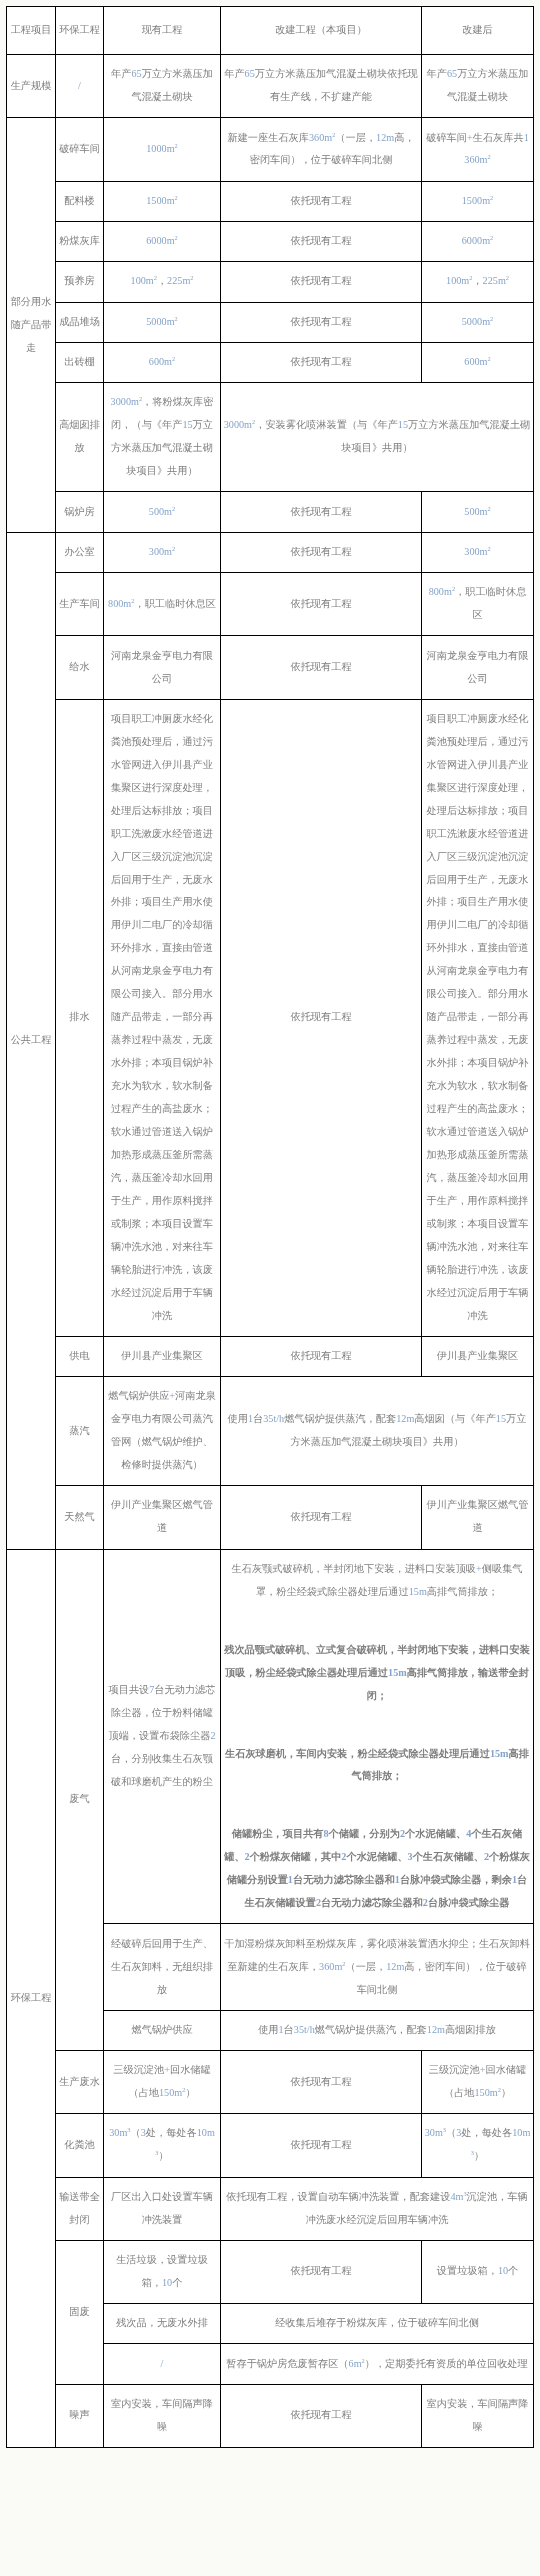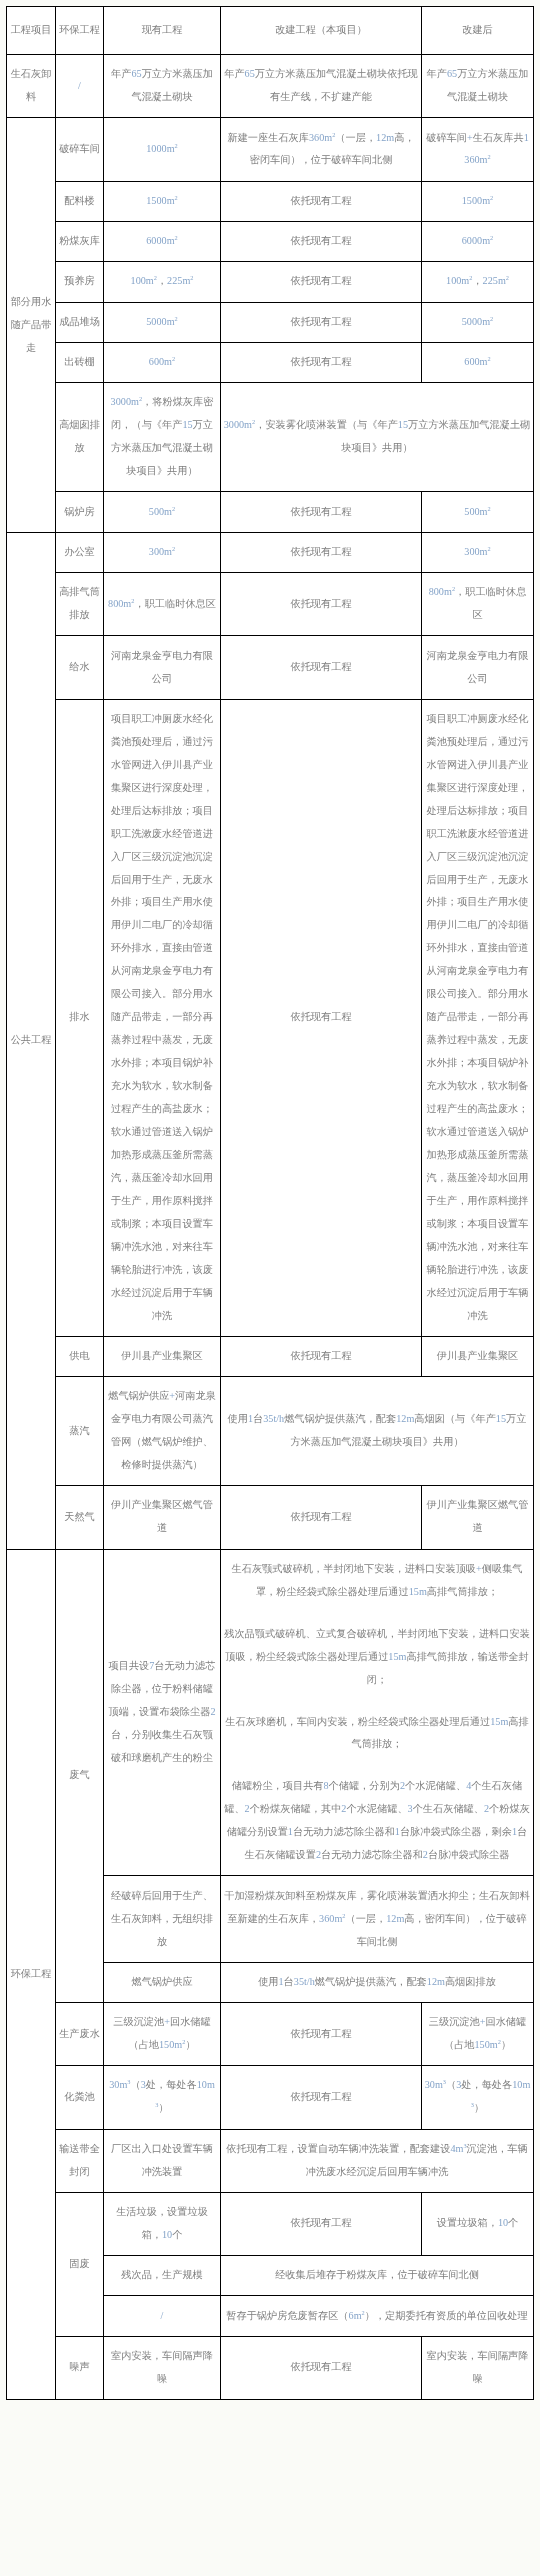--- a/index.html
+++ b/index.html
@@ -48,21 +48,22 @@
   .lat{
     color:var(--latin-color);
     font-family:"Liberation Serif","DejaVu Serif",serif;
   }
   .lat sup{
     font-size:.62em;
     line-height:0;
     vertical-align:super;
   }
   .para + .para{
-    margin-top:19px;
+    margin-top:35px;
+    font-weight:bold;
   }
   
   .doc-table td{height:19px;}
 </style>
 </head>
 <body>
 
 <div class="page">
   <table class="doc-table">
     <colgroup>
@@ -76,21 +77,21 @@
         <tr>
           <th>工程项目</th>
           <th>环保工程</th>
           <th>现有工程</th>
           <th>改建工程（本项目）</th>
           <th>改建后</th>
         </tr>
       </thead>
     <tbody>
         <tr>
-          <td>生石灰卸料</td>
+          <td>生产规模</td>
           <td><span class="lat">/</span></td>
           <td>年产<span class="lat">65</span>万立方米蒸压加气混凝土砌块</td>
           <td>年产<span class="lat">65</span>万立方米蒸压加气混凝土砌块依托现有生产线，不扩建产能</td>
           <td>年产<span class="lat">65</span>万立方米蒸压加气混凝土砌块</td>
         </tr>
         <tr>
           <td rowspan="8">部分用水随产品带走</td>
           <td>破碎车间</td>
           <td><span class="lat">1000m<sup>2</sup></span></td>
           <td>新建一座生石灰库<span class="lat">360m<sup>2</sup></span>（一层，<span class="lat">12m</span>高，密闭车间），位于破碎车间北侧</td>
@@ -138,21 +139,21 @@
           <td><span class="lat">500m<sup>2</sup></span></td>
         </tr>
         <tr>
           <td rowspan="7">公共工程</td>
           <td>办公室</td>
           <td><span class="lat">300m<sup>2</sup></span></td>
           <td>依托现有工程</td>
           <td><span class="lat">300m<sup>2</sup></span></td>
         </tr>
         <tr>
-          <td>高排气筒排放</td>
+          <td>生产车间</td>
           <td><span class="lat">800m<sup>2</sup></span>，职工临时休息区</td>
           <td>依托现有工程</td>
           <td><span class="lat">800m<sup>2</sup></span>，职工临时休息区</td>
         </tr>
         <tr>
           <td>给水</td>
           <td>河南龙泉金亨电力有限公司</td>
           <td>依托现有工程</td>
           <td>河南龙泉金亨电力有限公司</td>
         </tr>
@@ -215,21 +216,21 @@
           <td>厂区出入口处设置车辆冲洗装置</td>
           <td colspan="2">依托现有工程，设置自动车辆冲洗装置，配套建设<span class="lat">4m<sup>3</sup></span>沉淀池，车辆冲洗废水经沉淀后回用车辆冲洗</td>
         </tr>
         <tr>
           <td rowspan="3">固废</td>
           <td>生活垃圾，设置垃圾箱，<span class="lat">10</span>个</td>
           <td>依托现有工程</td>
           <td>设置垃圾箱，<span class="lat">10</span>个</td>
         </tr>
         <tr>
-          <td>残次品，生产规模</td>
+          <td>残次品，无废水外排</td>
           <td colspan="2">经收集后堆存于粉煤灰库，位于破碎车间北侧</td>
         </tr>
         <tr>
           <td><span class="lat">/</span></td>
           <td colspan="2">暂存于锅炉房危废暂存区（<span class="lat">6m<sup>2</sup></span>），定期委托有资质的单位回收处理</td>
         </tr>
         <tr>
           <td>噪声</td>
           <td>室内安装，车间隔声降噪</td>
           <td>依托现有工程</td>

